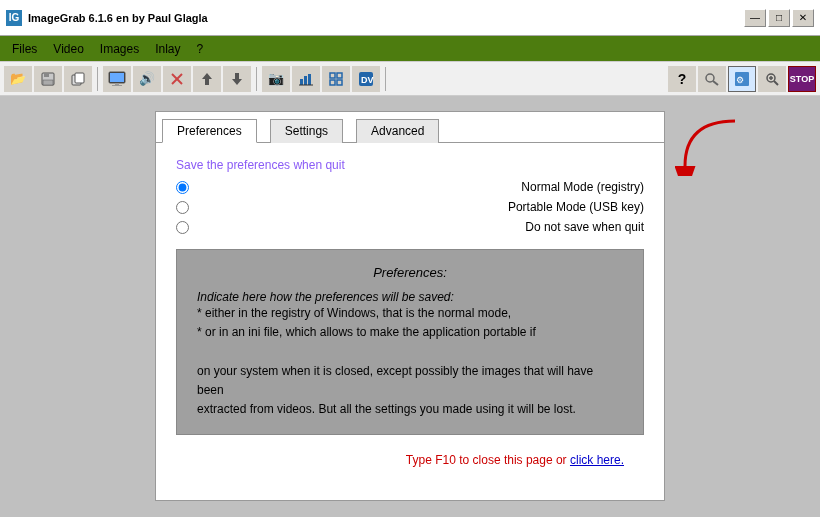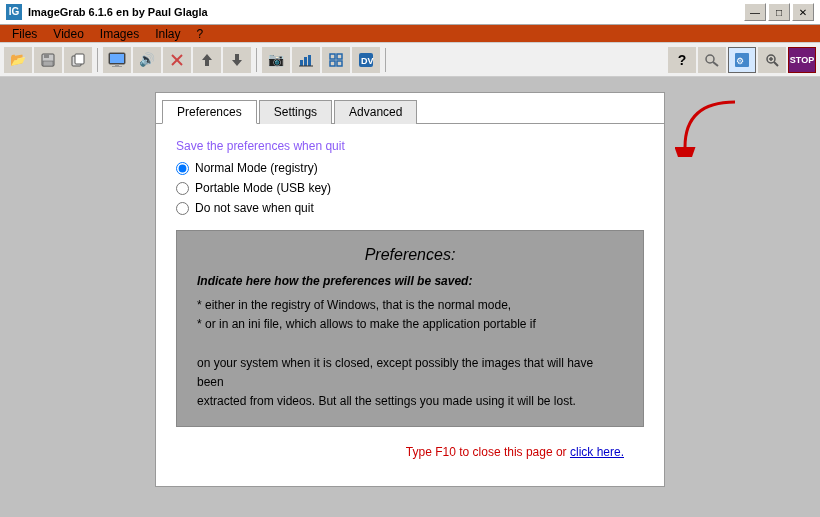--- a/index.html
+++ b/index.html
@@ -9,21 +9,21 @@
       background: #c0c0c0;
       font-family: 'Segoe UI', Tahoma, Arial, sans-serif;
       font-size: 12px;
       overflow: hidden;
       position: relative;
     }
 
     
     .title-bar {
       background: #fff;
-      height: 25px;
+      height: 36px;
       display: flex;
       align-items: center;
       justify-content: space-between;
       padding: 0 6px;
       border-bottom: 1px solid #aaa;
     }
     .title-bar-left {
       display: flex;
       align-items: center;
       gap: 6px;
@@ -53,22 +53,22 @@
       border-left-color: #fff;
       cursor: pointer;
       font-size: 10px;
       display: flex;
       align-items: center;
       justify-content: center;
     }
 
     
     .menu-bar {
-      background: #c2410c;
-      height: 18px;
+      background: #4d7c0f;
+      height: 26px;
       display: flex;
       align-items: center;
       padding: 0 4px;
       border-bottom: 1px solid #ccc;
     }
     .menu-item {
       padding: 2px 8px;
       font-size: 12px;
       cursor: pointer;
       color: #000;
@@ -128,21 +128,21 @@
       border: 1px solid #999;
       width: 510px;
       min-height: 390px;
       margin: 0 auto;
       position: relative;
     }
 
     
     .tabs {
       display: flex;
-      gap: 0;
+      gap: 11px;
       padding: 6px 6px 0 6px;
       background: white;
     }
     .tab {
       padding: 4px 14px;
       border: 1px solid #999;
       background: #e8e8e8;
       cursor: pointer;
       font-size: 12px;
       margin-right: 2px;
@@ -168,44 +168,44 @@
       font-size: 12px;
       margin-bottom: 8px;
       color: #8b5cf6;
     }
     .radio-option {
       display: flex;
       align-items: center;
       gap: 6px;
       margin-bottom: 6px;
       font-size: 12px;
+      justify-content: space-between;
     }
     .radio-option input[type="radio"] {
       cursor: pointer;
     }
 
     
     .info-box {
       background: #a0a0a0;
       border: 1px solid #888;
       padding: 15px 20px;
       margin: 10px 0;
       color: #000;
     }
     .info-title {
       font-style: italic;
       text-align: center;
       margin-bottom: 10px;
-      font-size: 16px;
+      font-size: 13px;
     }
     .info-subtitle {
       font-style: italic;
-      margin-bottom: 8px;
-      font-size: 12px;
-      font-weight: bold;
+      margin-bottom: 0;
+      font-size: 12px;
     }
     .info-body {
       font-size: 12px;
       line-height: 1.6;
     }
 
     
     .dialog-footer {
       padding: 8px 20px 12px;
       text-align: right;

